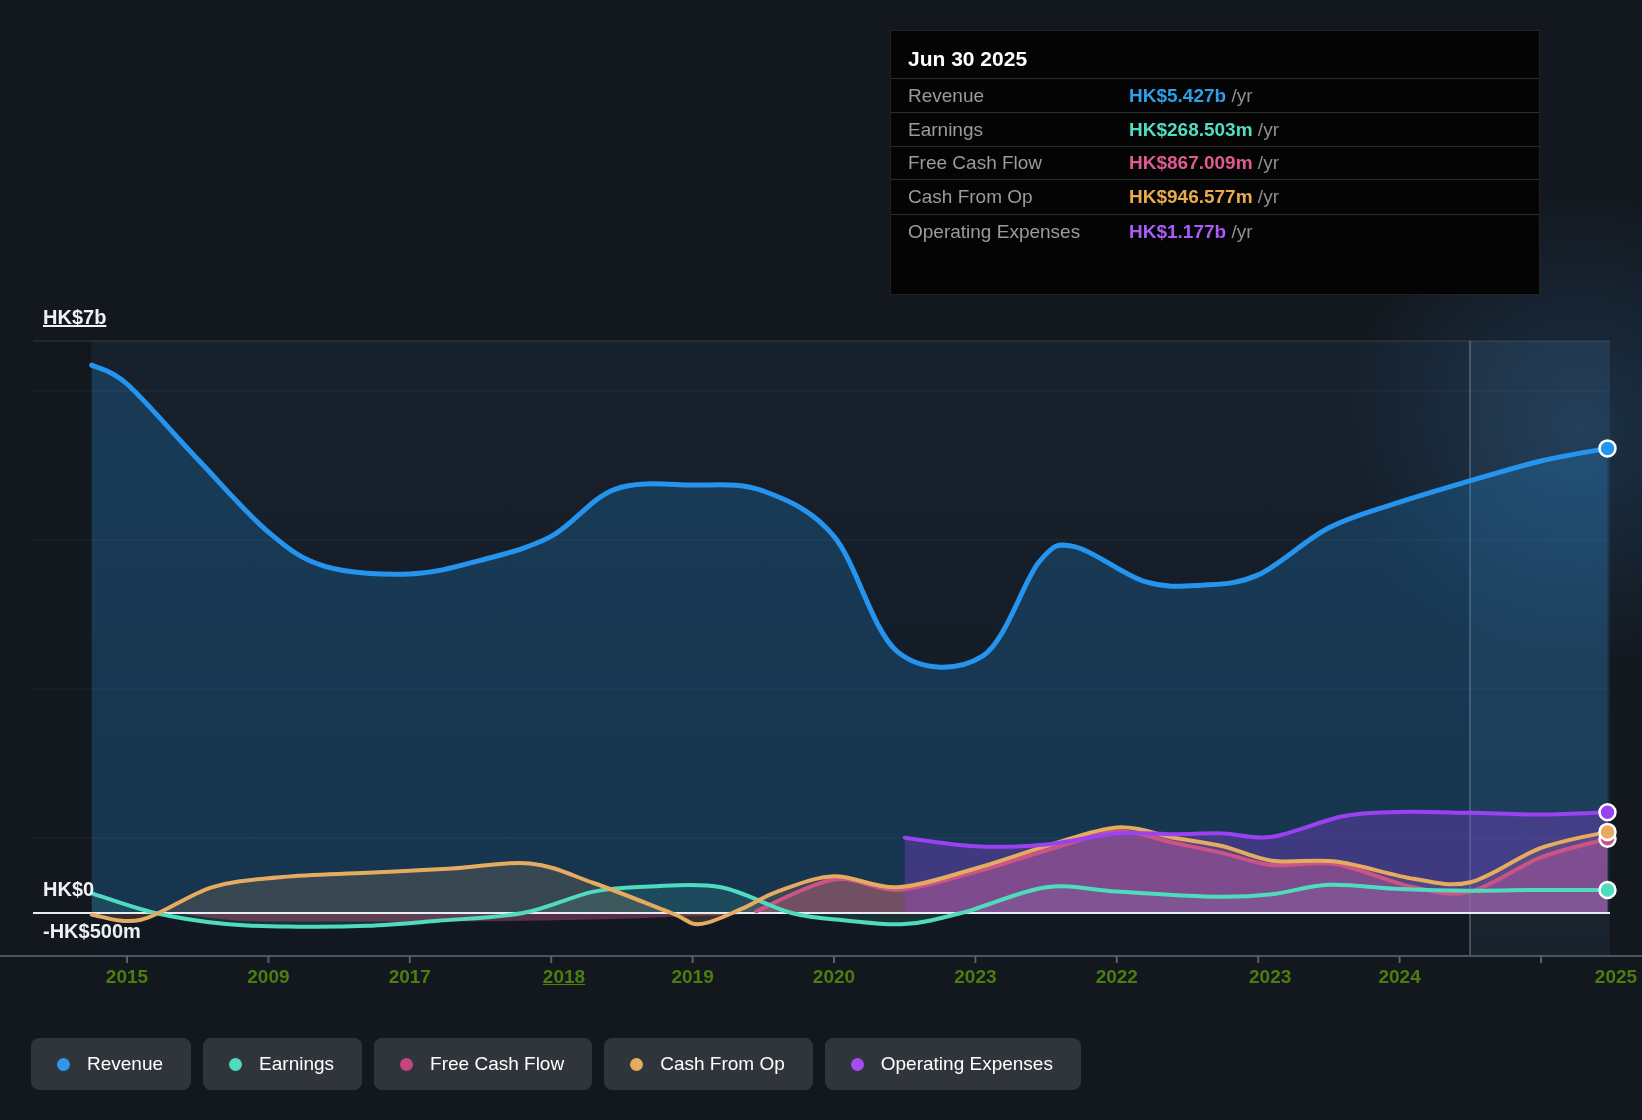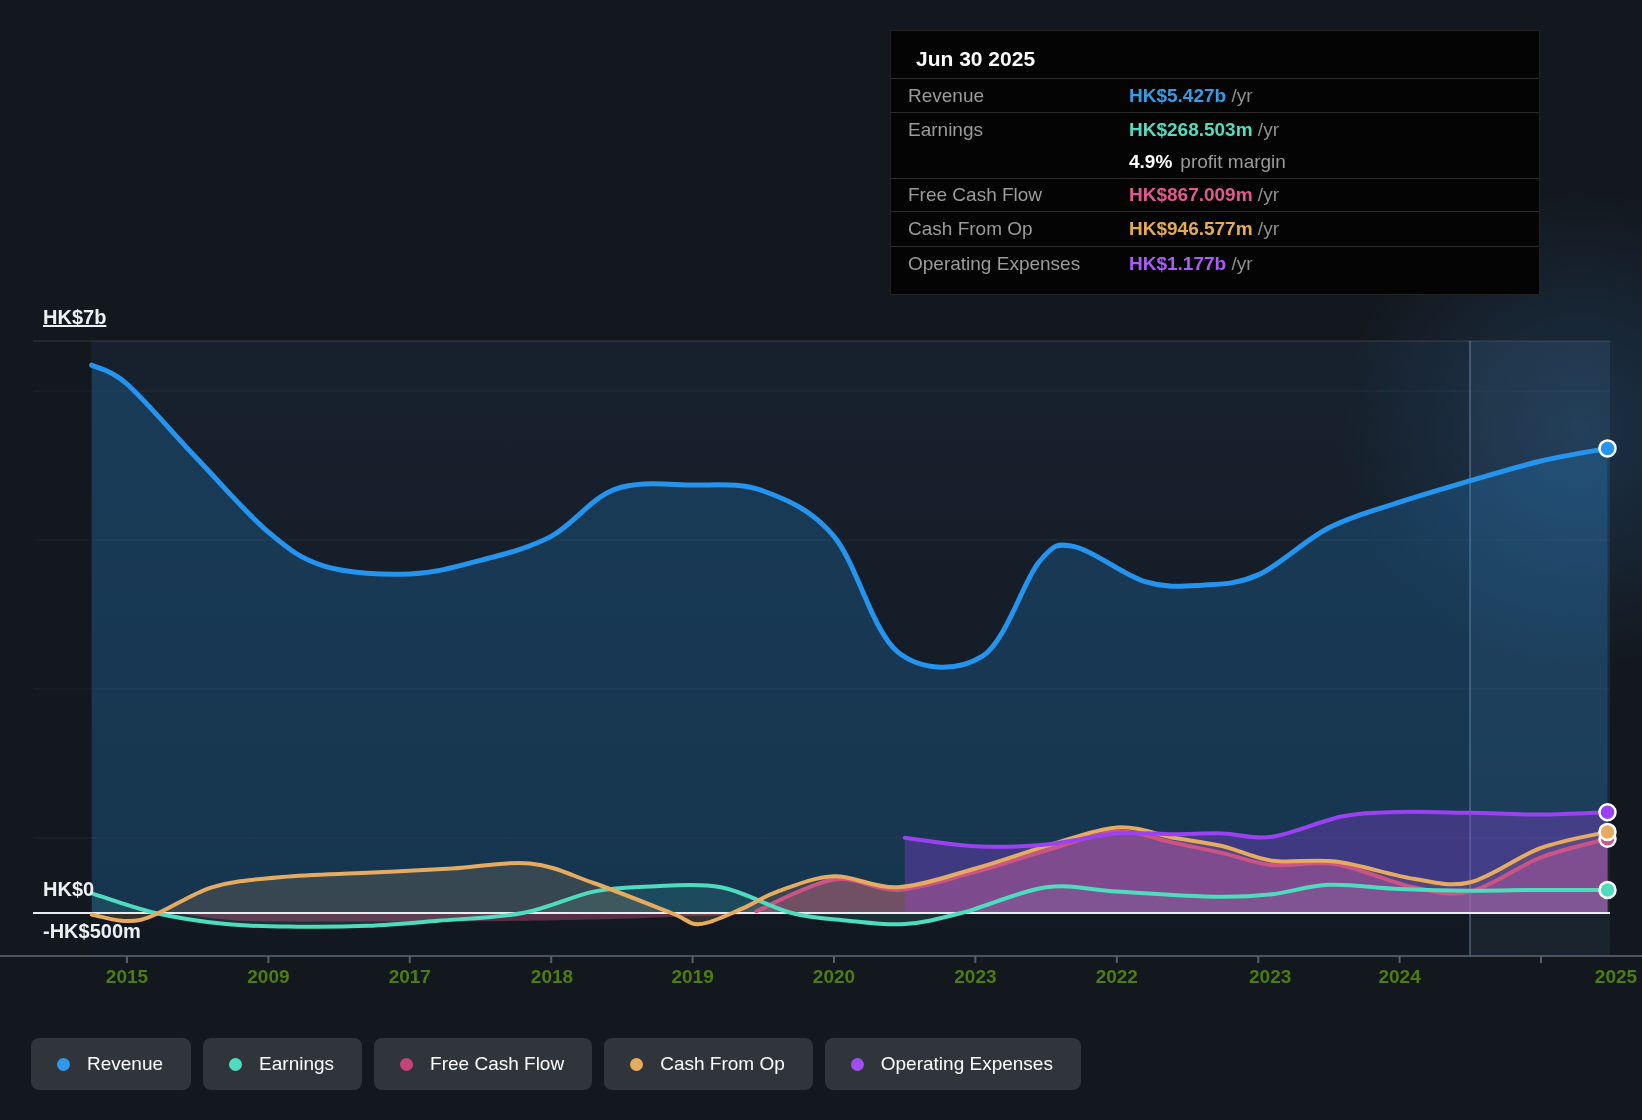--- a/index.html
+++ b/index.html
@@ -4,21 +4,21 @@
 <style>
   html,body{margin:0;padding:0;background:#13181f;}
   body{width:1642px;height:1120px;overflow:hidden;position:relative;
        font-family:"Liberation Sans",sans-serif;color:#fff;}
   .stage{position:absolute;left:0;top:0;width:1642px;height:1120px;}
   #chart-svg{position:absolute;left:0;top:0;}
 
   
   .tooltip{position:absolute;left:890px;top:30px;width:650px;height:265px;
            background:#040405;border:1px solid #222;box-sizing:border-box;}
-  .tt-title{height:47px;line-height:56px;padding-left:17px;font-size:21px;font-weight:bold;color:#fff;margin-left:8px;}
+  .tt-title{height:47px;line-height:56px;padding-left:17px;font-size:21px;font-weight:bold;color:#fff;}
   .tt-row{display:flex;align-items:center;border-top:1px solid #2c2c2c;
           padding-left:17px;font-size:19px;}
   .tt-row .lbl{width:221px;color:#9b9b9b;flex:none;}
   .tt-row .val{font-weight:bold;}
   .tt-suffix{color:#8f8f8f;font-weight:normal;}
   .tt-sub{padding-left:238px;font-size:19px;height:32px;display:flex;align-items:center;}
   .tt-sub .pct{font-weight:bold;color:#fff;margin-right:8px;}
   .tt-sub .note{color:#9b9b9b;}
 
   
@@ -87,43 +87,39 @@
     </svg>
 
   <div class="ylab" style="top:306px;text-decoration:underline;">HK$7b</div>
   <div class="ylab" style="top:878px;">HK$0</div>
   <div class="ylab" style="top:920px;text-align:right;">-HK$500m</div>
 
   <div id="xlabels">
       <div class="xlab" style="left: 127px;">2015</div>
       <div class="xlab" style="left: 268.4px;">2009</div>
       <div class="xlab" style="left: 409.8px;">2017</div>
-      <div class="xlab" style="left: 552px;">2018</div>
+      <div class="xlab" style="left: 564px; text-decoration: underline;">2018</div>
       <div class="xlab" style="left: 692.6px;">2019</div>
       <div class="xlab" style="left: 834px;">2020</div>
       <div class="xlab" style="left: 975.4px;">2023</div>
       <div class="xlab" style="left: 1116.8px;">2022</div>
       <div class="xlab" style="left: 1258.2px; margin-left: 12px;">2023</div>
       <div class="xlab" style="left: 1399.6px;">2024</div>
       <div class="xlab" style="left: 1616px;">2025</div>
     </div>
 
   <div class="tooltip">
     <div class="tt-title">Jun 30 2025</div>
     <div class="tt-row" style="height:33px;">
       <span class="lbl">Revenue</span>
       <span class="val" id="ttval-0" style="color: rgb(47, 159, 232);"><b>HK$5.427b</b><span class="tt-suffix"> /yr</span></span>
     </div>
     <div class="tt-row" style="height:33px;">
       <span class="lbl">Earnings</span>
       <span class="val" id="ttval-1" style="color: rgb(83, 220, 192);"><b>HK$268.503m</b><span class="tt-suffix"> /yr</span></span>
-    </div>
-    <div class="tt-sub">
-      <span class="pct">4.9%</span>
-      <span class="note">profit margin</span>
     </div>
     <div class="tt-row" style="height:32px;">
       <span class="lbl">Free Cash Flow</span>
       <span class="val" id="ttval-2" style="color: rgb(224, 89, 143);"><b>HK$867.009m</b><span class="tt-suffix"> /yr</span></span>
     </div>
     <div class="tt-row" style="height:34px;">
       <span class="lbl">Cash From Op</span>
       <span class="val" id="ttval-3" style="color: rgb(232, 171, 79);"><b>HK$946.577m</b><span class="tt-suffix"> /yr</span></span>
     </div>
     <div class="tt-row" style="height:34px;">

